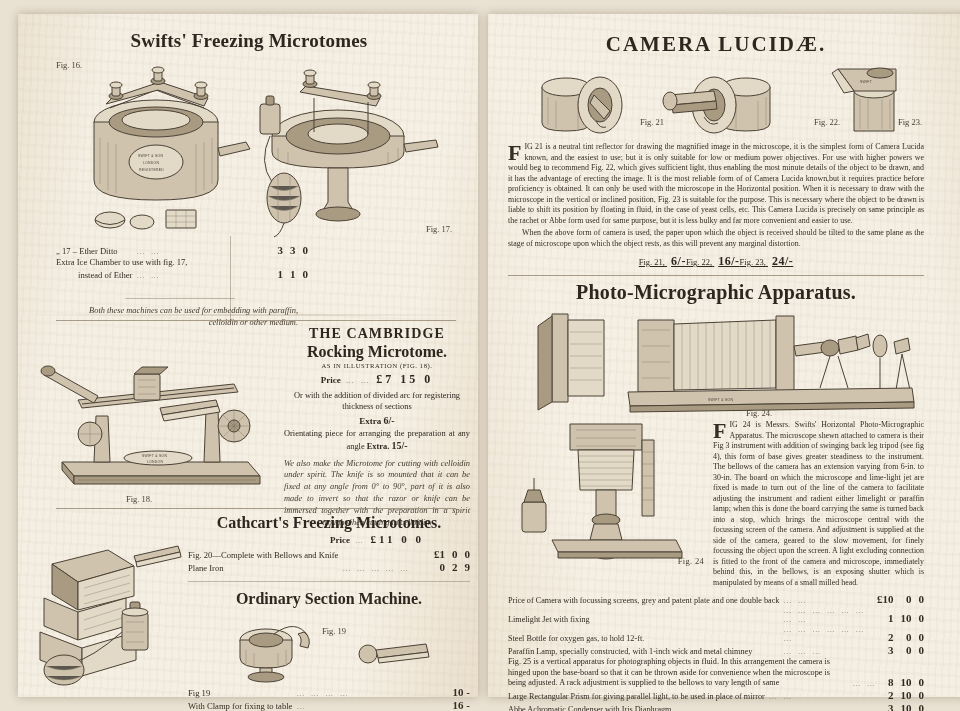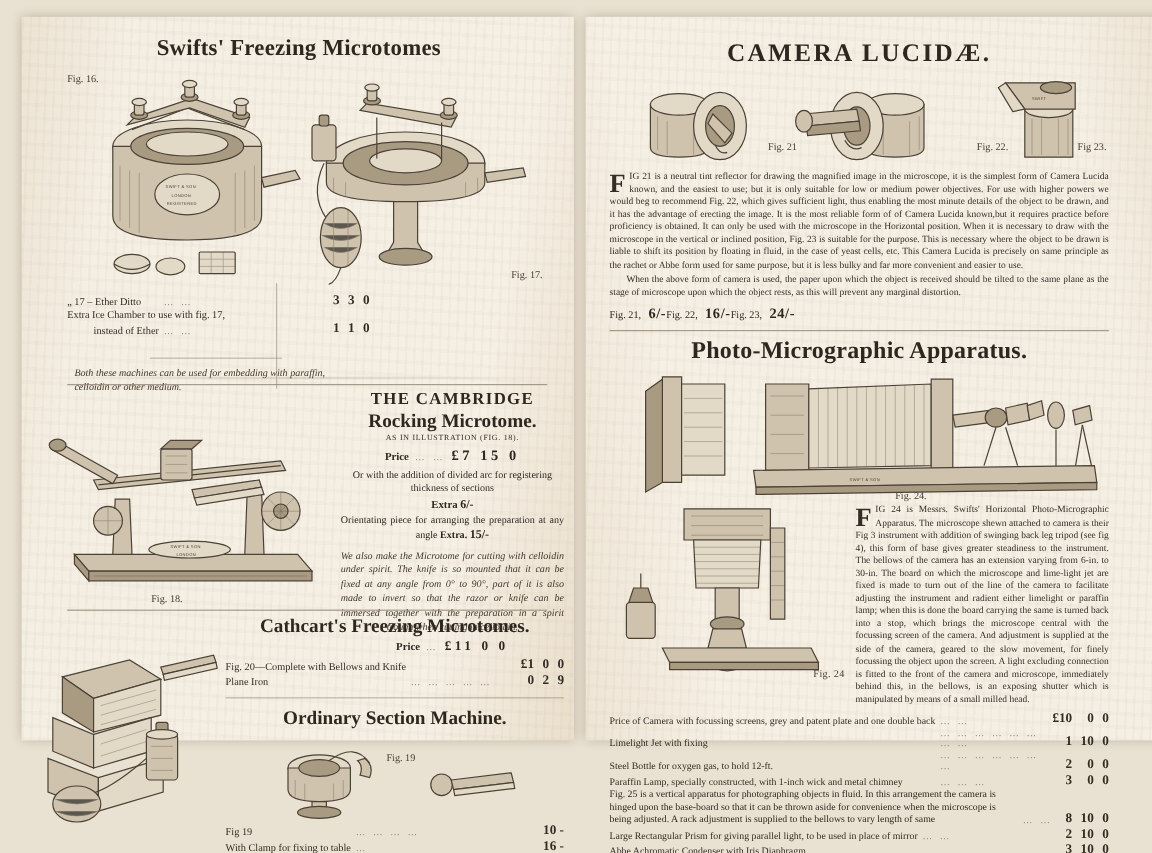--- a/index.html
+++ b/index.html
@@ -6,41 +6,41 @@
   body{
     width:960px;height:711px;overflow:hidden;
     background:#e9e1d2;
     font-family:"Liberation Serif", serif;
     color:#2e2720;
   }
   .spread{position:relative;width:960px;height:711px;}
 
   
   .page{
-    position:absolute;top:14px;height:603px;
+    position:absolute;top:14px;height:683px;
     background:#f3ece0;
     box-shadow:0 0 9px rgba(90,70,45,.33);
   }
   .page.left{left:18px;width:460px;
     background:linear-gradient(100deg,#ece3d2 0%,#f4eee3 16%,#f5efe4 78%,#eadfcc 100%);}
   .page.right{left:488px;width:456px;
     background:linear-gradient(260deg,#ece3d2 0%,#f4eee3 14%,#f5efe4 80%,#eee5d5 100%);padding-left:29px;}
   .grain{position:absolute;inset:0;pointer-events:none;
     background:
       repeating-linear-gradient(92deg,rgba(150,125,90,.045) 0 2px,rgba(0,0,0,0) 2px 7px),
       repeating-linear-gradient(3deg,rgba(160,135,95,.035) 0 3px,rgba(0,0,0,0) 3px 11px);}
   .fold{position:absolute;left:0;right:0;height:2px;
     background:linear-gradient(90deg,rgba(0,0,0,0),rgba(120,95,60,.20),rgba(0,0,0,0));}
 
   
   .h-main{font-size:19px;font-weight:bold;letter-spacing:.2px;text-align:center;}
   .h-sub{font-size:16px;font-weight:bold;text-align:center;}
   .h-small{font-size:14px;font-weight:bold;letter-spacing:1.1px;text-align:center;}
   .figlabel{font-size:8.5px;letter-spacing:.3px;color:#4a4036;}
-  .italic{font-style:italic;font-size:8.4px;line-height:1.42;text-align:left;color:#43392e;}
+  .italic{font-style:italic;font-size:8.4px;line-height:1.42;text-align:right;color:#43392e;}
   .rule{height:1px;background:#8d7f6b;opacity:.75;}
   .rule.thin{opacity:.5;}
 
   
   .ptab{width:100%;border-collapse:collapse;font-size:8.6px;}
   .ptab td{padding:.4px 0;vertical-align:bottom;color:#332c24;}
   .ptab td.desc{white-space:nowrap;}
   .ptab td.dots{width:100%;color:#8a7d6c;letter-spacing:2.2px;overflow:hidden;
       font-size:8px;padding-left:4px;padding-right:4px;}
   .ptab td.num{text-align:right;font-weight:bold;font-size:11px;
@@ -66,21 +66,21 @@
   .extra b{font-size:10px;}
 
   .blkC{position:absolute;left:20px;top:500px;width:422px;}
   .cath{position:absolute;left:150px;top:0;width:282px;}
 
   
   .rwrap{position:absolute;left:20px;top:18px;width:416px;}
   .body-txt{font-size:7.9px;line-height:1.33;text-align:justify;color:#342d25;}
   .dropcap{float:left;font-size:22px;line-height:.82;font-weight:bold;
      padding:1px 3px 0 0;margin-top:1px;}
-  .figprices{display:flex;justify-content:flex-start;align-items:baseline;margin-top:5px;}
+  .figprices{display:flex;justify-content:center;align-items:baseline;margin-top:5px;text-decoration:underline;}
   .figprices .fp{font-size:8.5px;}
   .figprices .fp b{font-size:12px;letter-spacing:.5px;margin-left:4px;}
   .twocol{display:flex;gap:9px;}
   .lcol{width:196px;}
   .rcol{width:211px;}
 
   
   .eng{display:block;}
   .ink{fill:none;stroke:#4b4236;stroke-width:1;}
   .ink-f{fill:#cfc3ae;stroke:#4b4236;stroke-width:1;}

